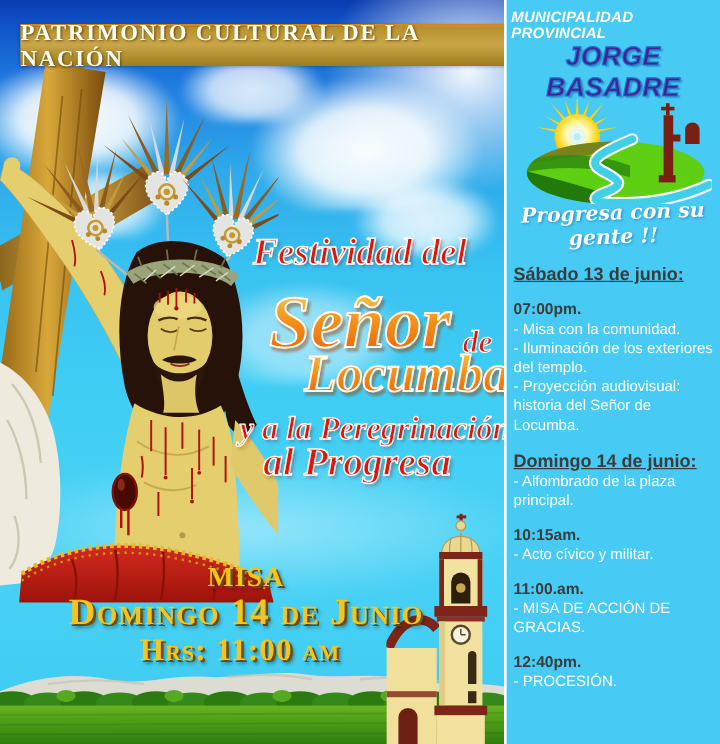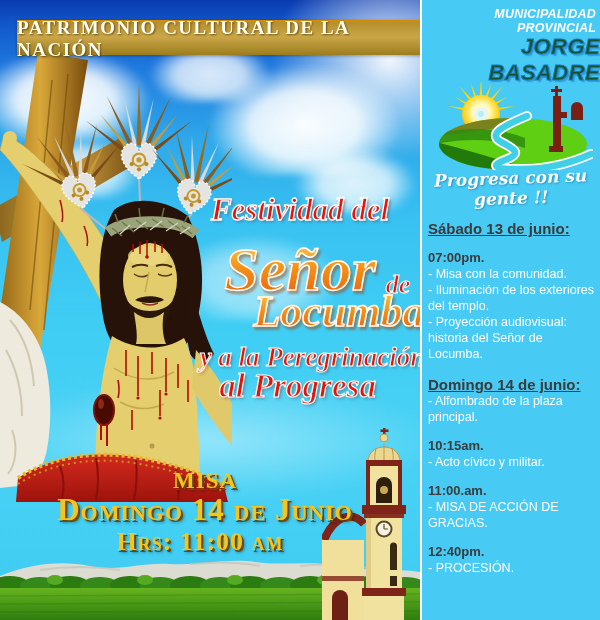--- a/index.html
+++ b/index.html
@@ -54,23 +54,23 @@
   .m-date{left:10px;top:492px;width:390px;font-size:31px;}
   .m-time{left:10px;top:527px;width:380px;font-size:26px;}
 
   .statue{position:absolute;left:0;top:50px;z-index:2;}
   .landscape{position:absolute;left:0;top:550px;z-index:2;}
   .church{position:absolute;left:322px;top:428px;z-index:3;}
 
   
   .divider{position:absolute;left:420px;top:0;width:2px;height:620px;background:#ffffff;z-index:7;}
   .sidebar{position:absolute;left:422px;top:0;width:178px;height:620px;background:#47caf4;overflow:hidden;}
-  .org1{margin:7px 4px 0;text-align:right;color:#ffffff;font-style:italic;font-weight:bold;
+  .org1{margin:7px 4px 0;text-align:left;color:#ffffff;font-style:italic;font-weight:bold;
     font-size:12.5px;letter-spacing:.2px;}
-  .org2{margin-top:-1px;text-align:right;color:#14532d;font-style:italic;font-weight:bold;
+  .org2{margin-top:-1px;text-align:center;color:#4c1d95;font-style:italic;font-weight:bold;
     font-size:22px;letter-spacing:.4px;-webkit-text-stroke:1px #1879c8;
     text-shadow:2px 2px 1px rgba(20,90,170,.4);}
   .logo-wrap{display:flex;justify-content:center;margin-top:-4px;}
   .slogan{margin-top:-2px;text-align:center;color:#ffffff;font-family:"DejaVu Serif",serif;
     font-style:italic;font-weight:bold;font-size:17px;transform:rotate(-2deg);
     text-shadow:1px 1px 2px rgba(0,80,140,.45);}
   .sched{padding:6px 5px 0 6px;font-size:12.5px;line-height:16px;color:#ffffff;}
   .s-head{color:#3b3b3b;font-weight:bold;font-size:15px;line-height:17px;
     text-decoration:underline;margin-top:14px;}
   .s-head.first{margin-top:6px;}

